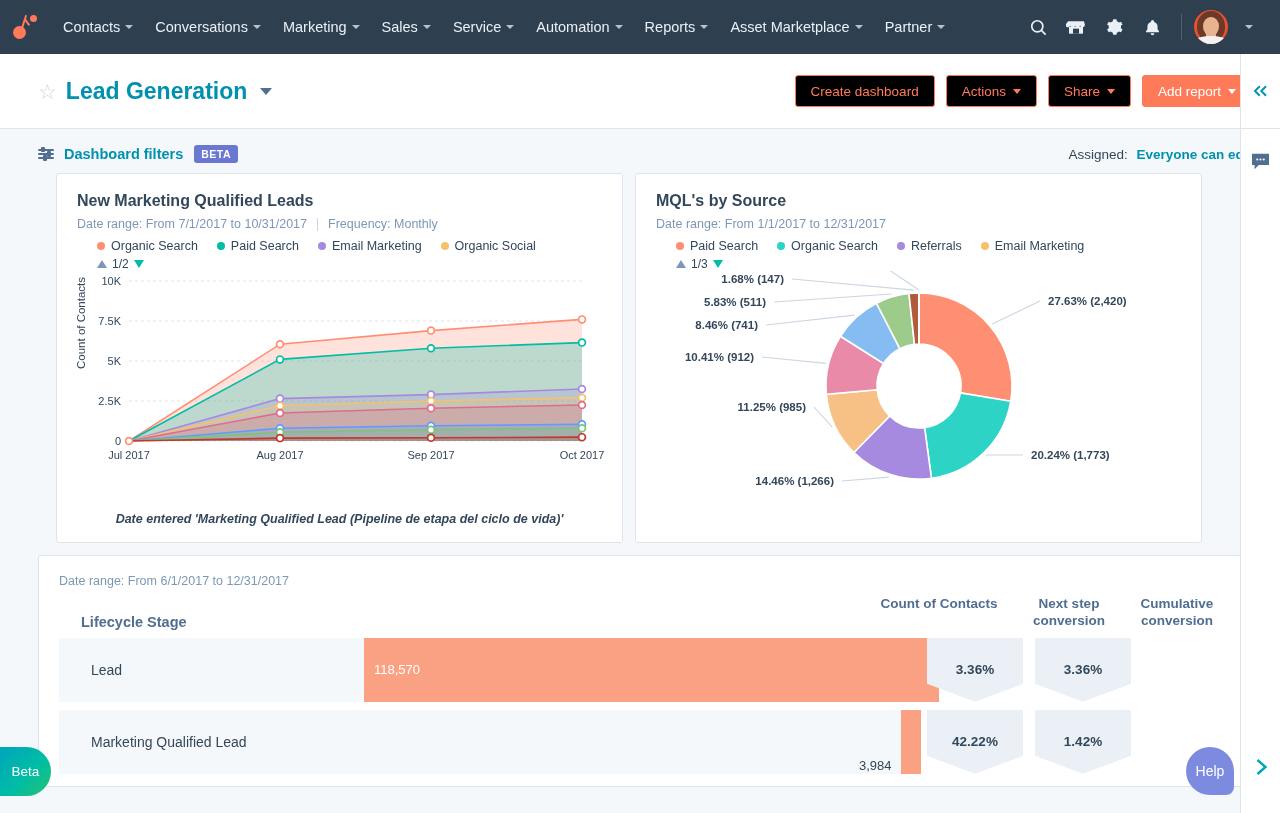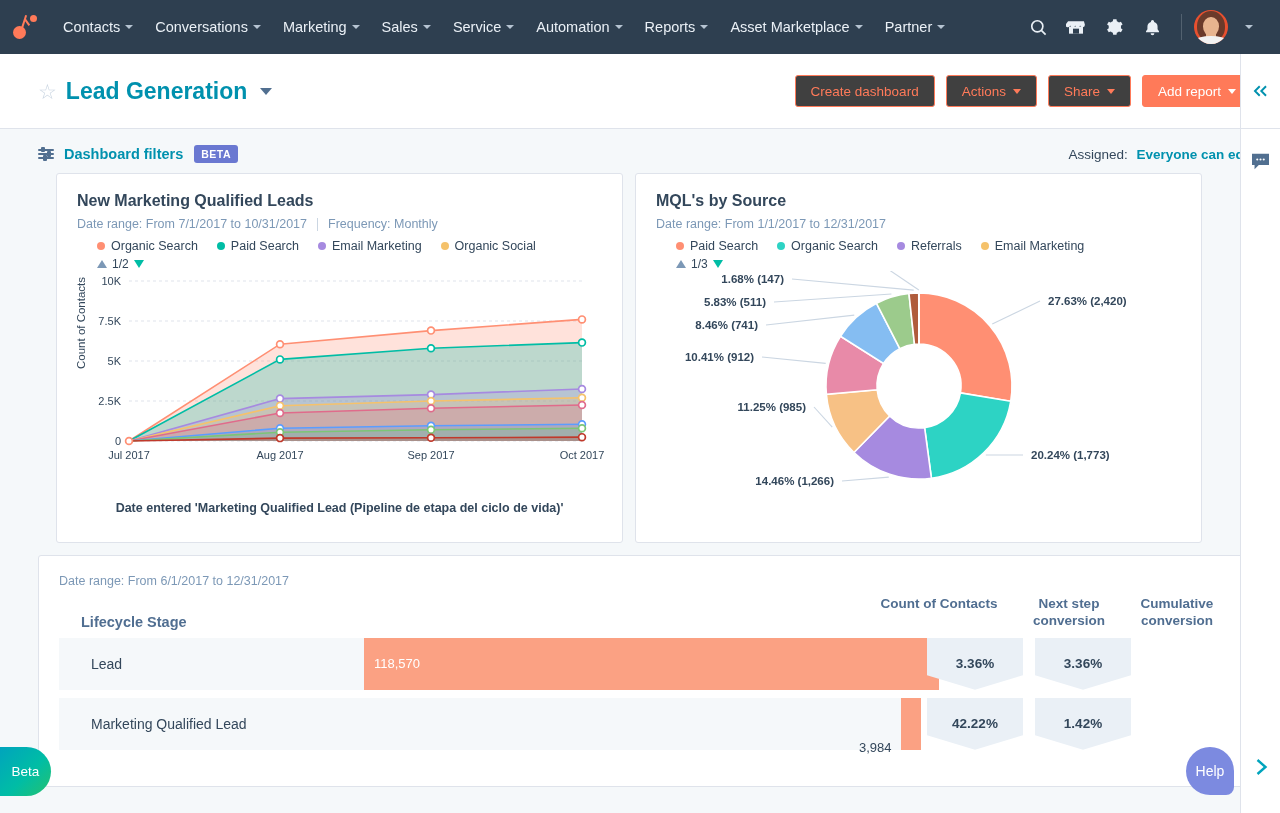--- a/index.html
+++ b/index.html
@@ -58,21 +58,21 @@
   }
   .dash-title {
     font-size:23px; font-weight:bold; color:#0091ae; cursor:pointer;
   }
   .title-caret {
     width:0;height:0;border-left:6px solid transparent;border-right:6px solid transparent;
     border-top:7px solid #516f90; margin-left:13px; cursor:pointer;
   }
   .head-actions { margin-left:auto; display:flex; align-items:center; gap:11px; }
   .btn {
-    border:1px solid #ff7a59; color:#ff7a59; background:#404040;
+    border:1px solid #ff7a59; color:#ff7a59; background:#000000;
     border-radius:3px; padding:0 15px; height:32px; font-size:13.5px;
     cursor:pointer; display:flex; align-items:center; gap:7px;
     font-family:"Liberation Sans", sans-serif;
   }
   .btn.primary { background:#ff7a59; color:#fff; border-color:#ff7a59; }
   .btn .bcaret { width:0;height:0;border-left:4px solid transparent;border-right:4px solid transparent;border-top:5px solid #ff7a59; }
   .btn.primary .bcaret { border-top-color:#fff; }
 
   
   .filterbar {
@@ -112,36 +112,36 @@
   .card-right { width:567px; height:370px; }
 
   
   .linechart { position:relative; margin-top:2px; }
   .ylabel {
     position:absolute; left:-2px; top:96px; transform:rotate(-90deg);
     transform-origin:left top; font-size:11.5px; color:#33475b; white-space:nowrap;
   }
   .xaxis-title {
     text-align:center; font-size:12.5px; font-weight:bold; color:#33475b;
-    margin-top:9px; line-height:1.35; padding:0 8px;
+    margin-top:20px; line-height:1.35; padding:0 8px;font-style:italic;
   }
 
   
   .funnel-card {
     margin:12px 28px 0 38px; background:#fff; border:1px solid #dfe3eb;
     border-radius:3px; padding:18px 20px 0 20px; height:232px; overflow:hidden;
   }
   .funnel-head { display:flex; align-items:flex-end; }
   .stage-label { font-size:14.5px; font-weight:bold; color:#506e91; padding-left:22px; margin-top:7px; }
   .fcols { margin-left:auto; display:flex; text-align:center; }
   .fcol { font-size:13.5px; font-weight:bold; color:#506e91; line-height:1.25; }
   .fcol.c1 { width:152px; }
   .fcol.c2 { width:108px; }
   .fcol.c3 { width:108px; }
-  .frow { display:flex; align-items:stretch; height:52px; margin-top:8px; }
+  .frow { display:flex; align-items:stretch; height:64px; margin-top:8px; }
   .frow .namecell {
     background:#f5f8fa; width:862px; display:flex; align-items:center;
     position:relative; padding-left:32px; font-size:14px; color:#33475b;
   }
   .bar {
     position:absolute; top:0; bottom:0; background:#fba183; display:flex; align-items:center;
   }
   .bar .bval { color:#fff; font-size:13px; padding-left:10px; }
   .ext-val { position:absolute; font-size:13px; color:#33475b; }
   .conv {

